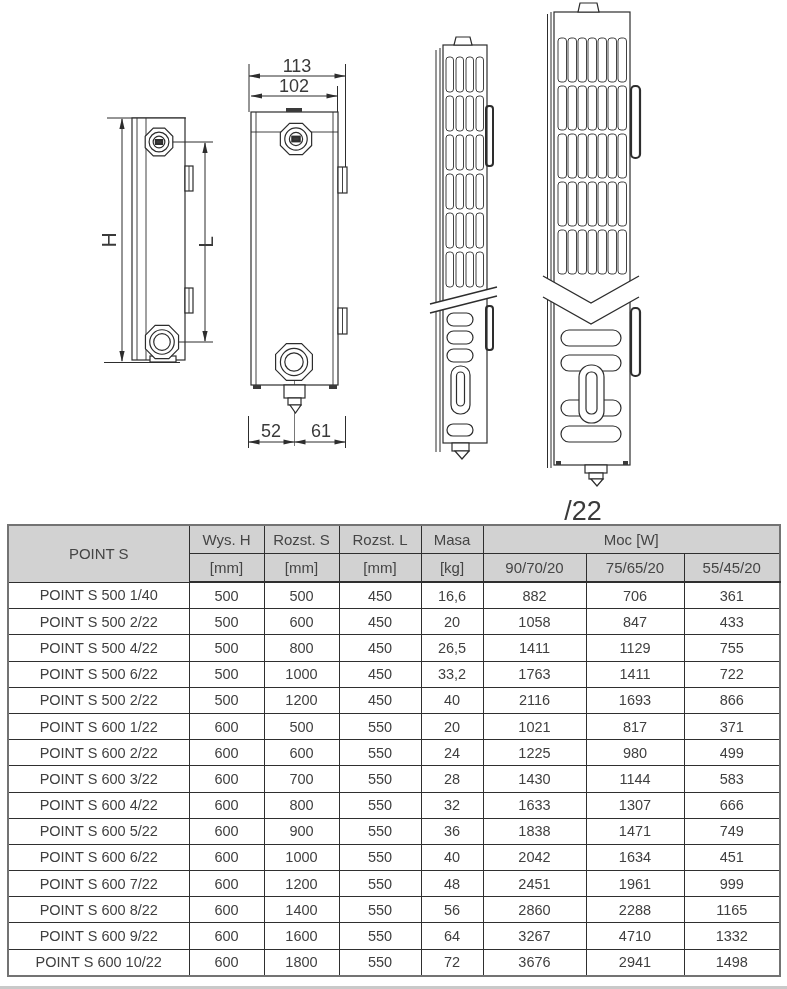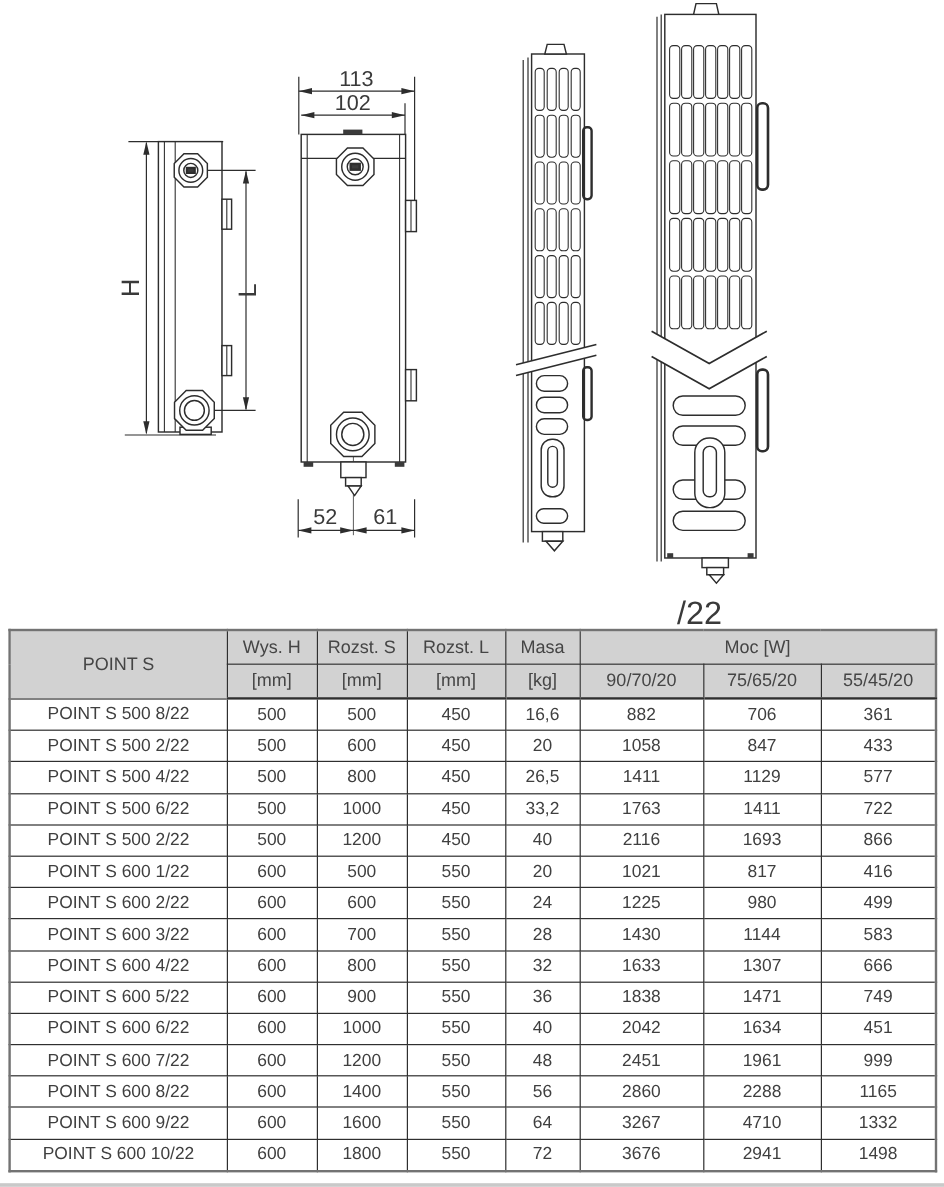--- a/index.html
+++ b/index.html
@@ -303,21 +303,21 @@
       <th>[mm]</th>
       <th>[mm]</th>
       <th>[kg]</th>
       <th>90/70/20</th>
       <th>75/65/20</th>
       <th>55/45/20</th>
     </tr>
   </thead>
   <tbody>
       <tr>
-        <td>POINT S 500 8/22</td>
+        <td>POINT S 500 1/40</td>
         <td>500</td>
         <td>500</td>
         <td>450</td>
         <td>16,6</td>
         <td>882</td>
         <td>706</td>
         <td>361</td>
       </tr>
       <tr>
         <td>POINT S 500 2/22</td>
@@ -330,21 +330,21 @@
         <td>433</td>
       </tr>
       <tr>
         <td>POINT S 500 4/22</td>
         <td>500</td>
         <td>800</td>
         <td>450</td>
         <td>26,5</td>
         <td>1411</td>
         <td>1129</td>
-        <td>577</td>
+        <td>755</td>
       </tr>
       <tr>
         <td>POINT S 500 6/22</td>
         <td>500</td>
         <td>1000</td>
         <td>450</td>
         <td>33,2</td>
         <td>1763</td>
         <td>1411</td>
         <td>722</td>
@@ -360,21 +360,21 @@
         <td>866</td>
       </tr>
       <tr>
         <td>POINT S 600 1/22</td>
         <td>600</td>
         <td>500</td>
         <td>550</td>
         <td>20</td>
         <td>1021</td>
         <td>817</td>
-        <td>416</td>
+        <td>371</td>
       </tr>
       <tr>
         <td>POINT S 600 2/22</td>
         <td>600</td>
         <td>600</td>
         <td>550</td>
         <td>24</td>
         <td>1225</td>
         <td>980</td>
         <td>499</td>

